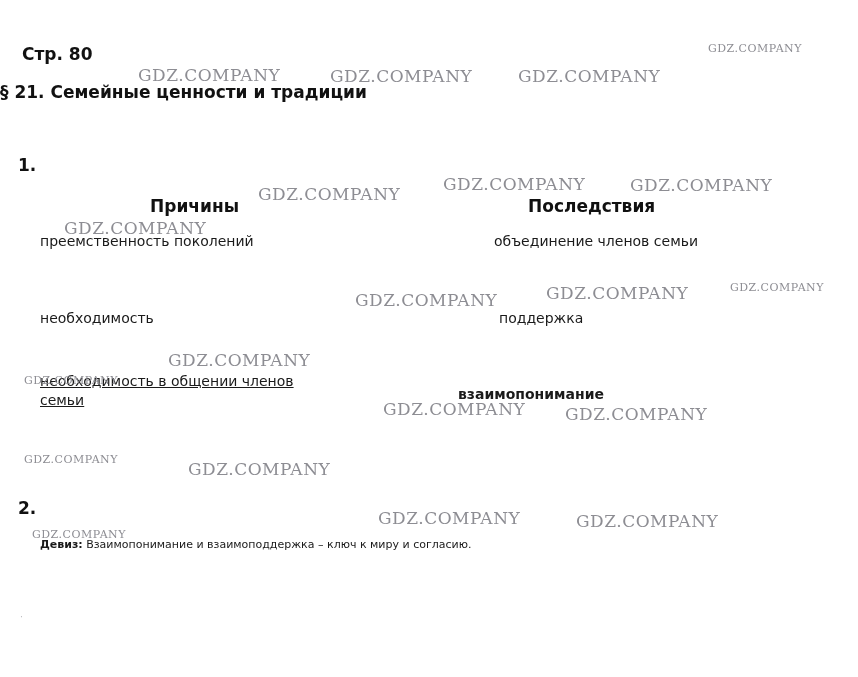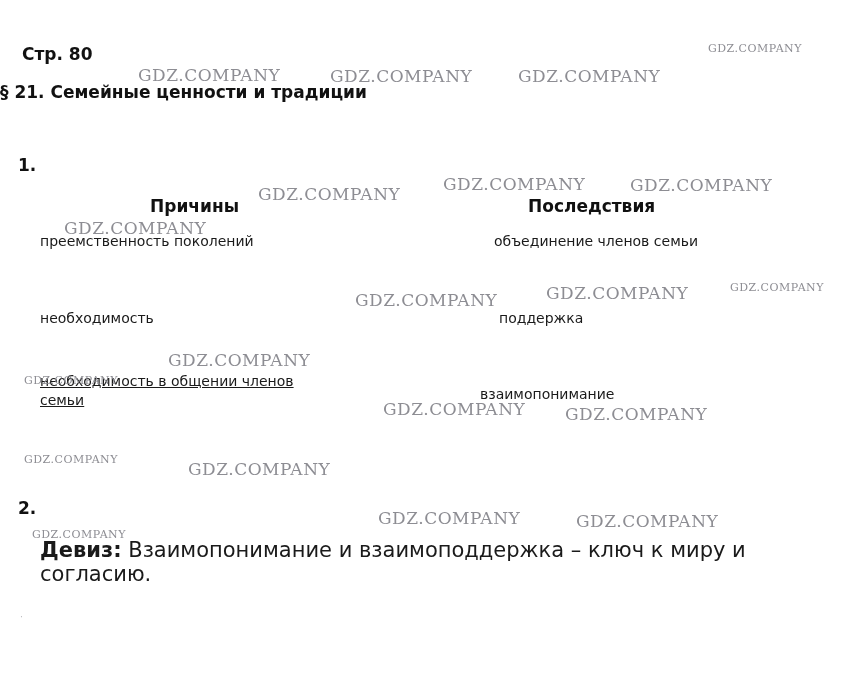--- a/index.html
+++ b/index.html
@@ -58,26 +58,26 @@
   .cell {
     font-size: 14px;
     color: #1a1a1a;
     line-height: 1.35;
   }
   .c1 { left: 40px; top: 232px; }
   .c2 { left: 40px; top: 309px; }
   .c3 { left: 40px; top: 372px; width: 300px; text-decoration: underline; }
   .e1 { left: 494px; top: 232px; }
   .e2 { left: 478px; top: 309px; margin-left: 21px; }
-  .e3 { left: 480px; top: 385px; }
+  .e3 { left: 458px; top: 385px; font-weight: bold; }
 
   .motto {
     left: 40px;
     top: 538px;
-    font-size: 21px;
+    font-size: 11px;
     color: #1a1a1a;
   }
   .motto b { font-weight: bold; }
 
   .wm {
     color: #8d8d93;
     font-family: "DejaVu Serif", serif;
     letter-spacing: 0.5px;
     white-space: nowrap;
     pointer-events: none;

